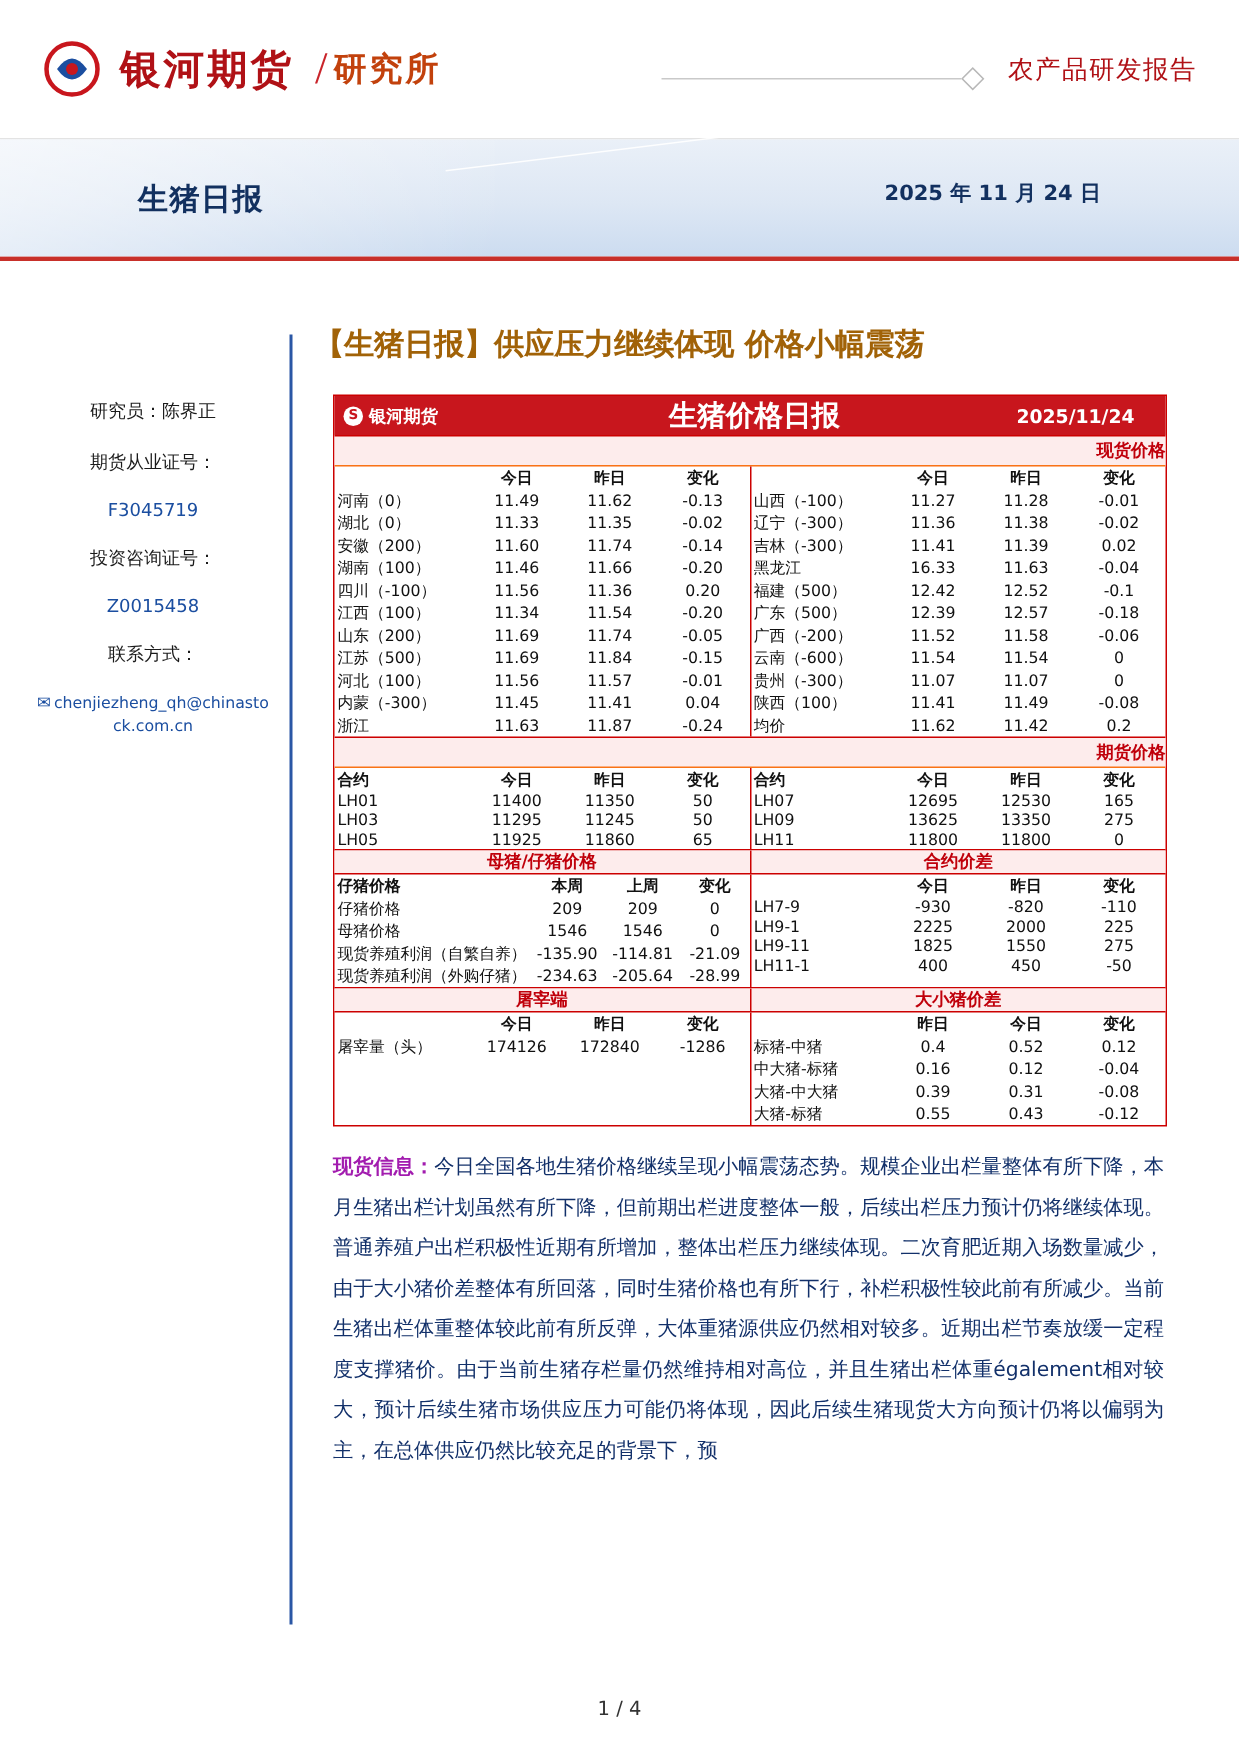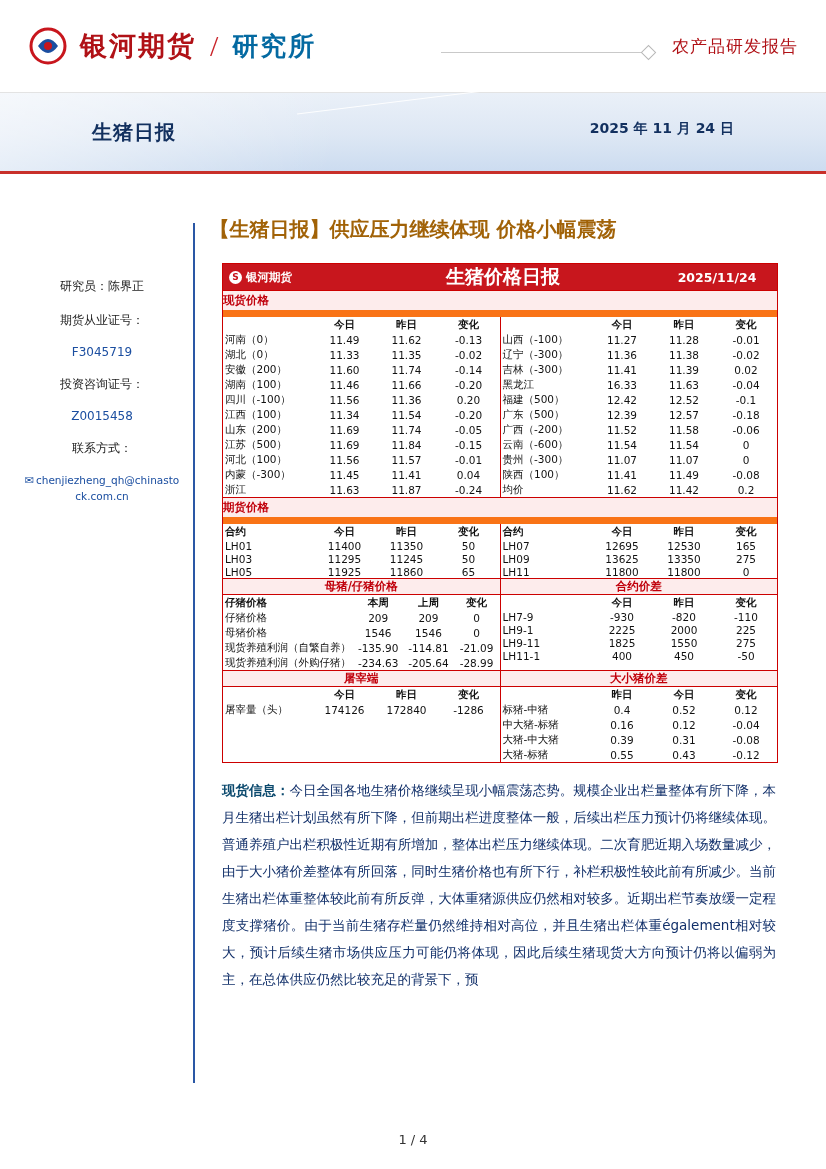--- a/index.html
+++ b/index.html
@@ -26,21 +26,21 @@
   }
   .logo-mark svg{display:block;}
   .logo-text{
     margin-left:12px;font-size:27px;font-weight:bold;color:#b01116;
     letter-spacing:2px;font-family:"DejaVu Sans", sans-serif;
   }
   .logo-slash{
     margin-left:14px;font-size:30px;color:#c9242a;font-weight:300;
   }
   .logo-dept{
-    margin-left:14px;font-size:26px;color:#0369a1;font-weight:bold;
+    margin-left:4px;font-size:22px;color:#c2410c;font-weight:bold;
     letter-spacing:2px;font-family:"DejaVu Sans", sans-serif;
   }
   .hdr-right{
     position:absolute;right:28px;top:0;height:92px;
     display:flex;align-items:center;
   }
   .hdr-line{
     position:absolute;right:185px;top:52px;width:200px;height:1px;background:#c9c9c9;
   }
   .hdr-diamond{
@@ -80,21 +80,21 @@
     margin:42px 0 0 0;font-family:"DejaVu Sans", sans-serif;
   }
   .content{
     position:relative;margin-top:20px;
   }
   .vrule{
     position:absolute;left:193px;top:-40px;width:2px;height:860px;background:#2a57a5;
   }
   
   .side{
-    position:absolute;left:18px;top:14px;width:168px;text-align:center;
+    position:absolute;left:18px;top:2px;width:168px;text-align:center;
     font-family:"DejaVu Sans", sans-serif;
   }
   .side-row{font-size:12px;color:#1b1b1b;margin-bottom:16px;line-height:1.5;}
   .side-val{font-size:12px;color:#1b4ea0;margin-bottom:16px;}
   .side-mail{
     font-size:10.5px;color:#1b4ea0;line-height:1.45;word-break:break-all;padding:0 6px;
   }
   .mail-ico{color:#1b4ea0;font-size:11px;margin-right:2px;}
   
   .tbl-wrap{
@@ -108,22 +108,22 @@
     display:flex;align-items:center;gap:4px;padding-left:6px;width:120px;
     font-size:11.5px;font-weight:bold;
   }
   .th-logo .circ{
     width:13px;height:13px;border-radius:50%;background:#fff;color:#c8161d;
     font-size:9px;display:flex;align-items:center;justify-content:center;font-weight:bold;
   }
   .th-center{flex:1;text-align:center;font-size:19px;font-weight:bold;}
   .th-date{width:120px;text-align:center;font-size:12.5px;font-weight:bold;}
   .sec-title{
-    background:#fdecec;color:#c0000b;text-align:left;font-size:11.5px;font-weight:bold;
-    border-top:1px solid #c00;border-bottom:7px solid #f97316;padding:2px 0;
+    background:#fdecec;color:#c0000b;text-align:right;font-size:11.5px;font-weight:bold;
+    border-top:1px solid #c00;border-bottom:1px solid #f97316;padding:2px 0;
   }
   table.grid{width:100%;border-collapse:collapse;}
   table.grid td{
     font-size:10.5px;padding:0.5px 2px;color:#111;white-space:nowrap;
   }
   .lbl{padding-left:30px;}
   .lbl2{padding-left:26px;}
   .num{text-align:center;width:58px;}
   .col-h{font-weight:bold;text-align:center;}
   .col-hl{font-weight:bold;padding-left:30px;}
@@ -131,21 +131,21 @@
     color:#c0000b;font-weight:bold;text-align:center;font-size:11.5px;background:#fdecec;
   }
   .two-col{display:flex;}
   .two-col > div{flex:1;}
   .two-col > div + div{border-left:1px solid #c00;}
   
   .para{
     margin:14px 222px 0 222px;width:554px;font-size:13.5px;line-height:2.0;
     text-align:justify;color:#12306a;font-family:"DejaVu Sans", sans-serif;
   }
-  .para b{color:#0c4a6e;}
+  .para b{color:#a21caf;}
   .pager{
     position:absolute;bottom:22px;left:0;width:100%;text-align:center;
     font-size:13px;color:#333;font-family:"DejaVu Sans", sans-serif;
   }
 </style>
 </head>
 <body>
 
 <div class="header">
   <div class="hdr-left">

